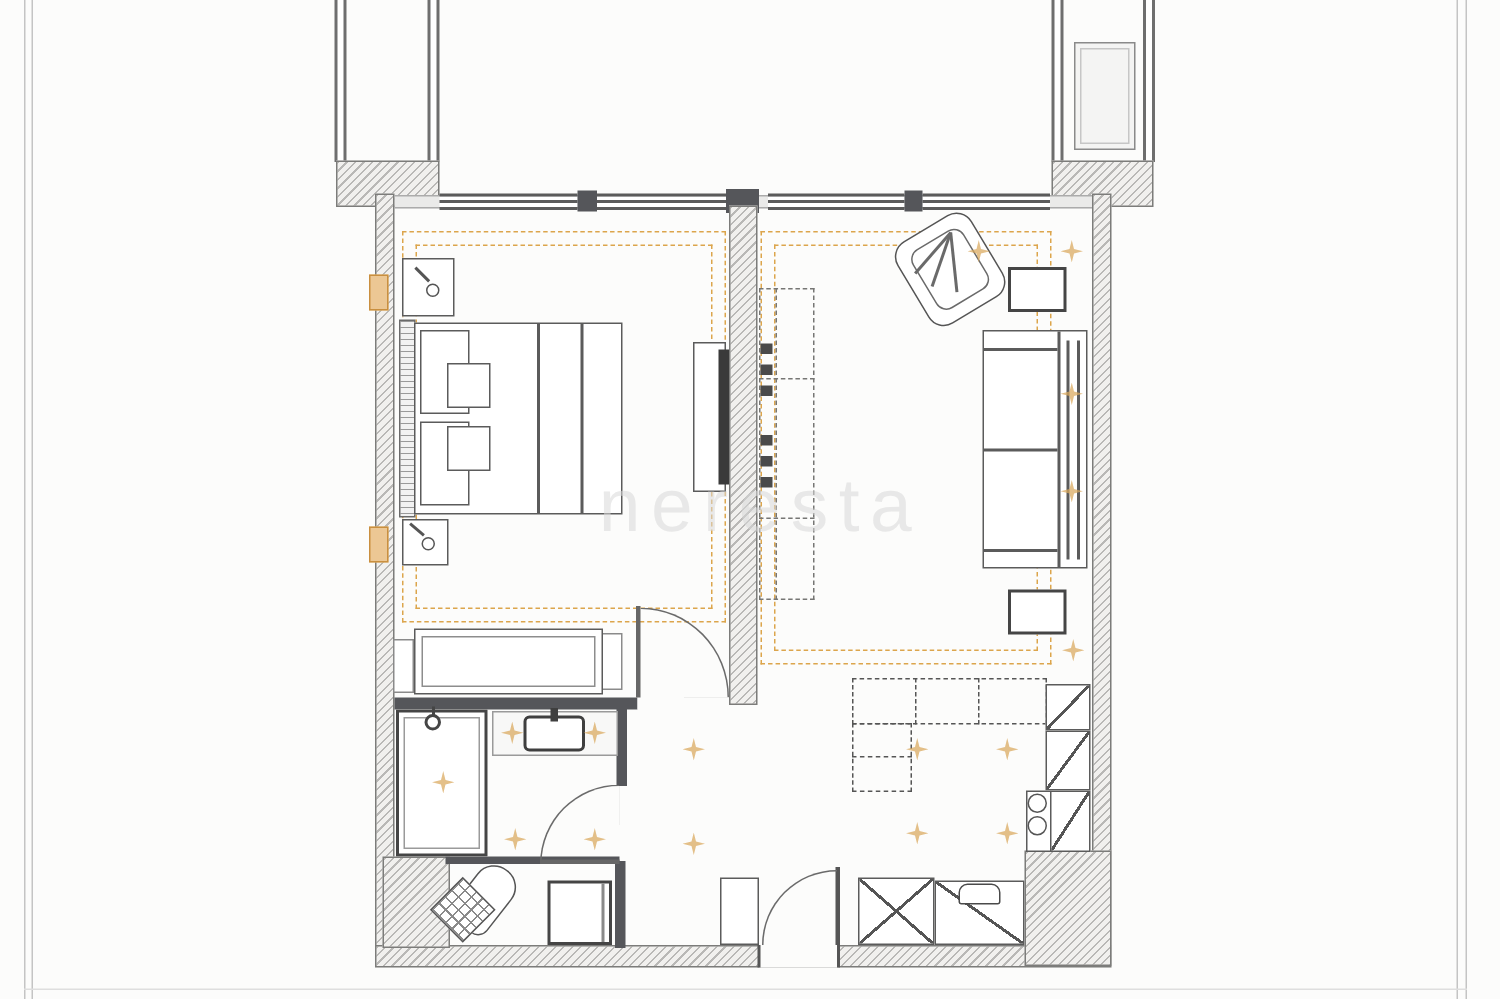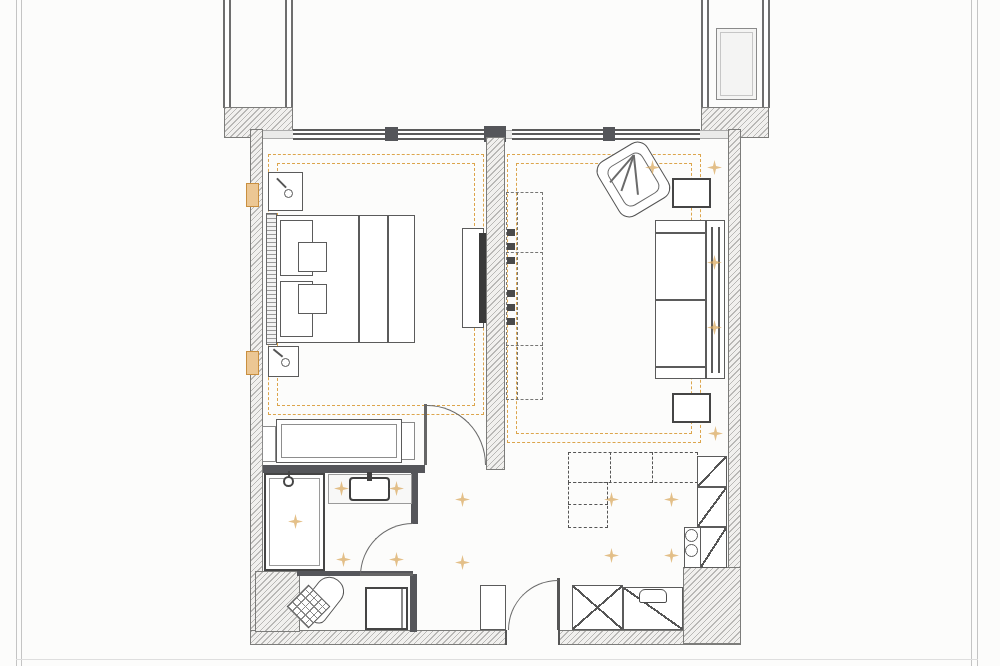--- a/index.html
+++ b/index.html
@@ -182,14 +182,15 @@
   <div class="a diamond" style="left:604px;top:492px"></div>
   <div class="a diamond" style="left:664px;top:492px"></div>
   <div class="a diamond" style="left:604px;top:548px"></div>
   <div class="a diamond" style="left:664px;top:548px"></div>
   <div class="a diamond" style="left:708px;top:426px"></div>
   <div class="a diamond" style="left:645px;top:160px"></div>
   <div class="a diamond" style="left:707px;top:160px"></div>
   <div class="a diamond" style="left:707px;top:255px"></div>
   <div class="a diamond" style="left:707px;top:320px"></div>
 
+  <div class="a" id="watermark">neresta</div>
 
 </div>
 
 </body></html>

